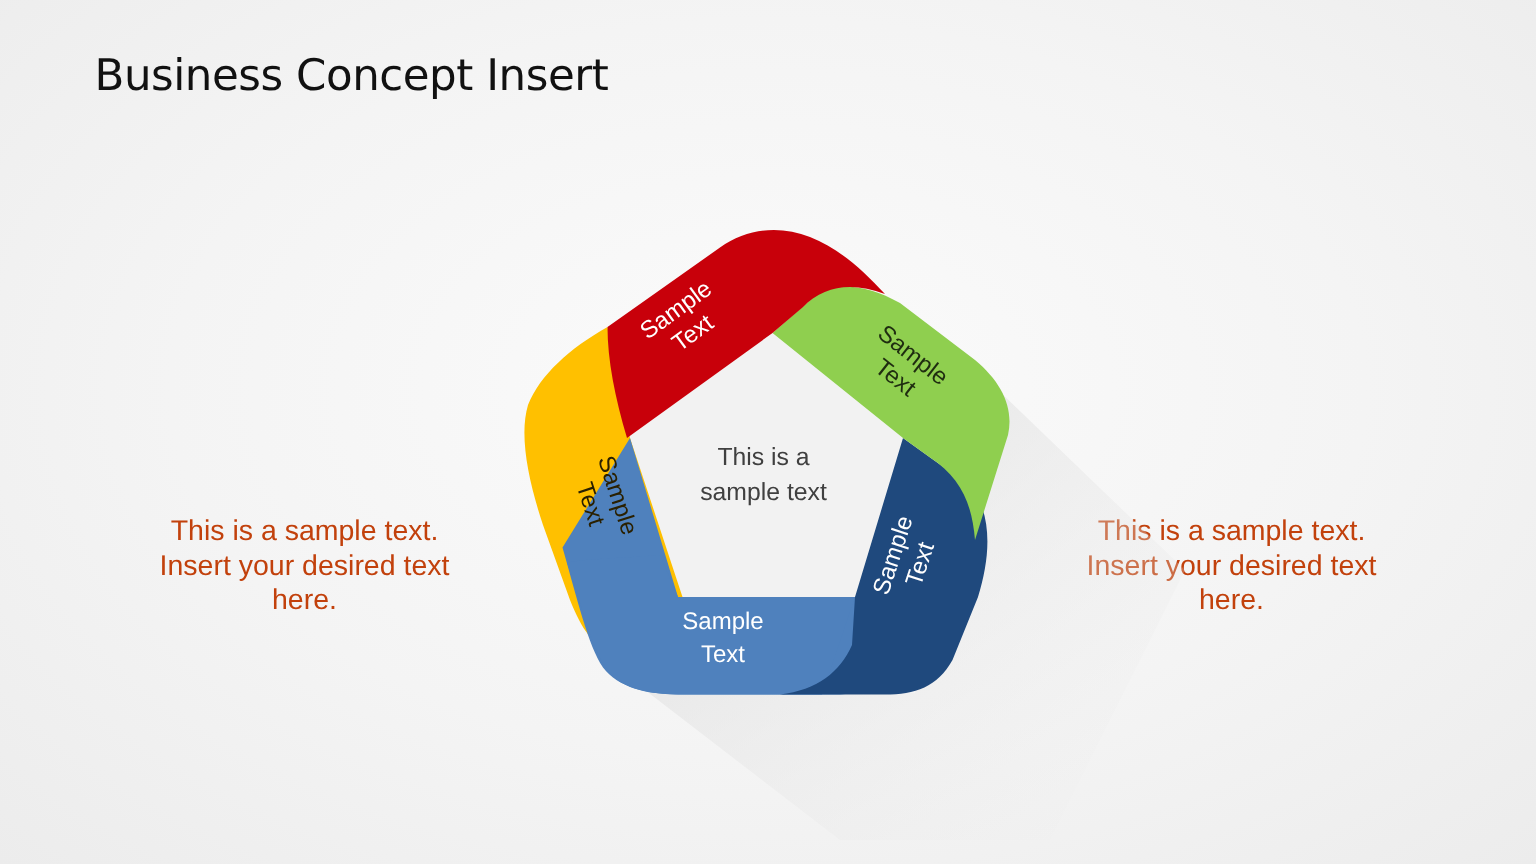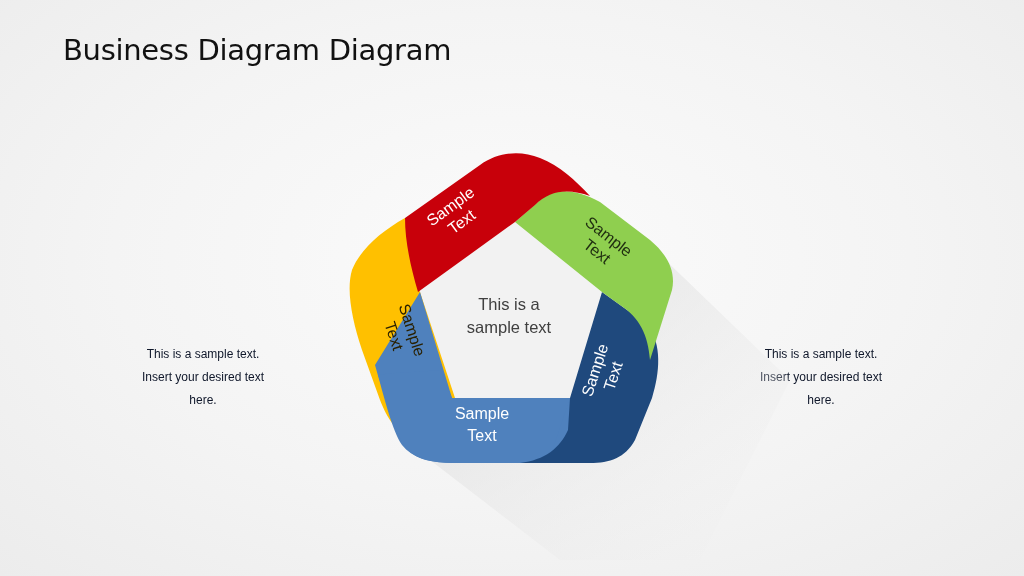--- a/index.html
+++ b/index.html
@@ -8,32 +8,32 @@
       background: radial-gradient(ellipse at 50% 45%, #fbfbfb 0%, #f4f4f4 55%, #ececec 100%);
       font-family: "Liberation Sans", sans-serif;
     }
     .title {
       position: absolute; left: 63px; top: 33px;
       font-family: "DejaVu Sans", sans-serif;
       font-size: 29px; color: #111; letter-spacing: -0.3px;
     }
     .side-text {
       position: absolute; width: 240px; text-align: center;
-      font-size: 12px; line-height: 23px; color: #0f172a;
+      font-size: 19px; line-height: 23px; color: #c2410c;
     }
     .side-left { left: 83px; top: 343px; }
     .side-right { left: 701px; top: 343px; }
     svg.diagram { position: absolute; left: 0; top: 0; }
     .seg-label { font-family: "Liberation Sans", sans-serif; font-size: 16px; }
     .center-label { font-family: "Liberation Sans", sans-serif; font-size: 16.5px; fill: #404040; }
   </style>
 </head>
 <body>
 
-<div class="title">Business Diagram Diagram</div>
+<div class="title">Business Concept Insert</div>
 
 <div class="side-text side-left">
   <div>This is a sample text.</div>
   <div>Insert your desired text</div>
   <div>here.</div>
 </div>
 
 <div class="side-text side-right">
   <div>This is a sample text.</div>
   <div>Insert your desired text</div>

